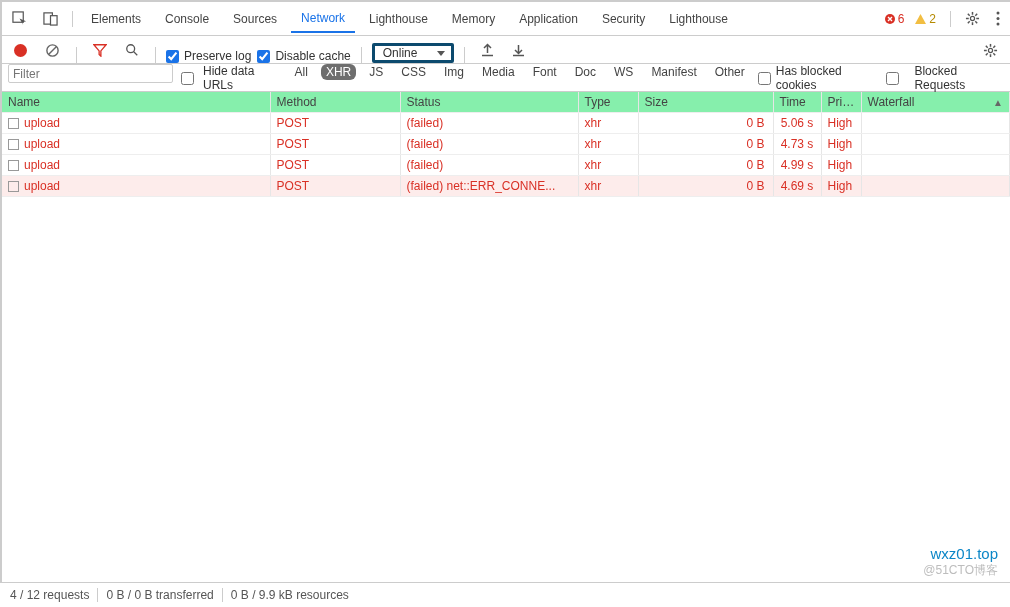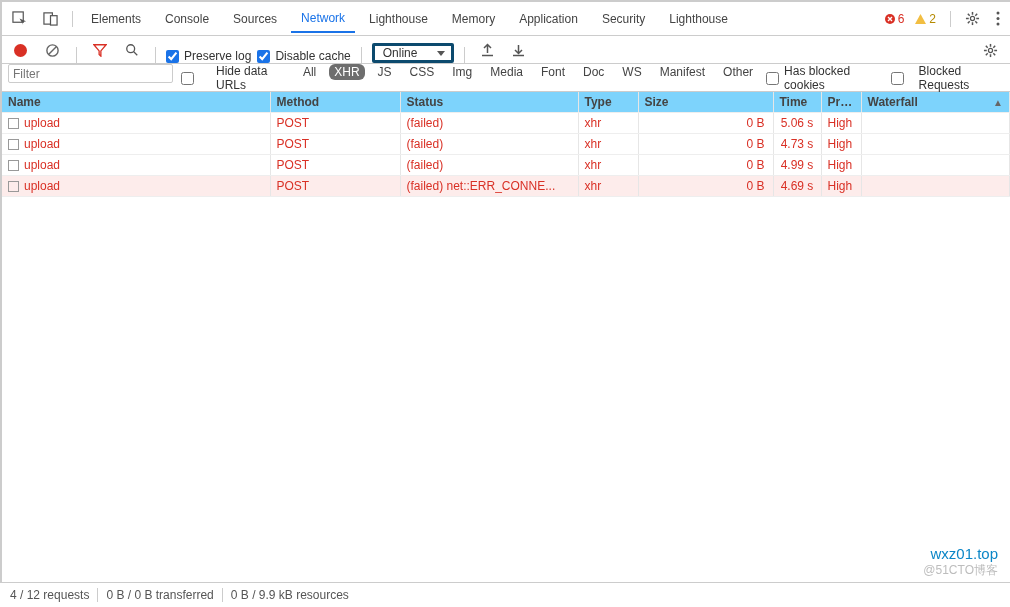--- a/index.html
+++ b/index.html
@@ -98,21 +98,21 @@
   }
   .net-table th, .net-table td {
     border-right:1px solid #e6e6e6;
     border-bottom:1px solid #eee;
     padding: 3px 6px;
     text-align:left;
     white-space:nowrap; overflow:hidden; text-overflow:ellipsis;
     height:20px;
   }
   .net-table th {
-    background:#7dd3fc; color:#444; font-weight:bold;
+    background:#86efac; color:#444; font-weight:normal;
     position:relative;
     margin-top:12px;
   }
   .net-table tr.req td { color:#d93025; }
   .net-table tr.req.hover td { background:#fdeceb; }
   .col-name   { width:268px; }
   .col-method { width:130px; }
   .col-status { width:178px; }
   .col-type   { width: 60px; }
   .col-size   { width:135px; text-align:right; }
@@ -284,21 +284,21 @@
           <line x1="13" y1="3" x2="11" y2="5"></line>
           <line x1="5" y1="11" x2="3" y2="13"></line>
         </g>
       </svg>
   </span>
 </div>
 
 <div class="filter-bar">
   <input class="filter-input" placeholder="Filter" style="">
 
-  <label style="display:flex;align-items:center;gap:19px;">
+  <label style="display:flex;align-items:center;gap:6px;">
     <input type="checkbox" style="">
     <span>Hide data URLs</span>
   </label>
 
   <span class="type-chip">All</span>
   <span class="type-chip active">XHR</span>
   <span class="type-chip">JS</span>
   <span class="type-chip">CSS</span>
   <span class="type-chip">Img</span>
   <span class="type-chip">Media</span>

